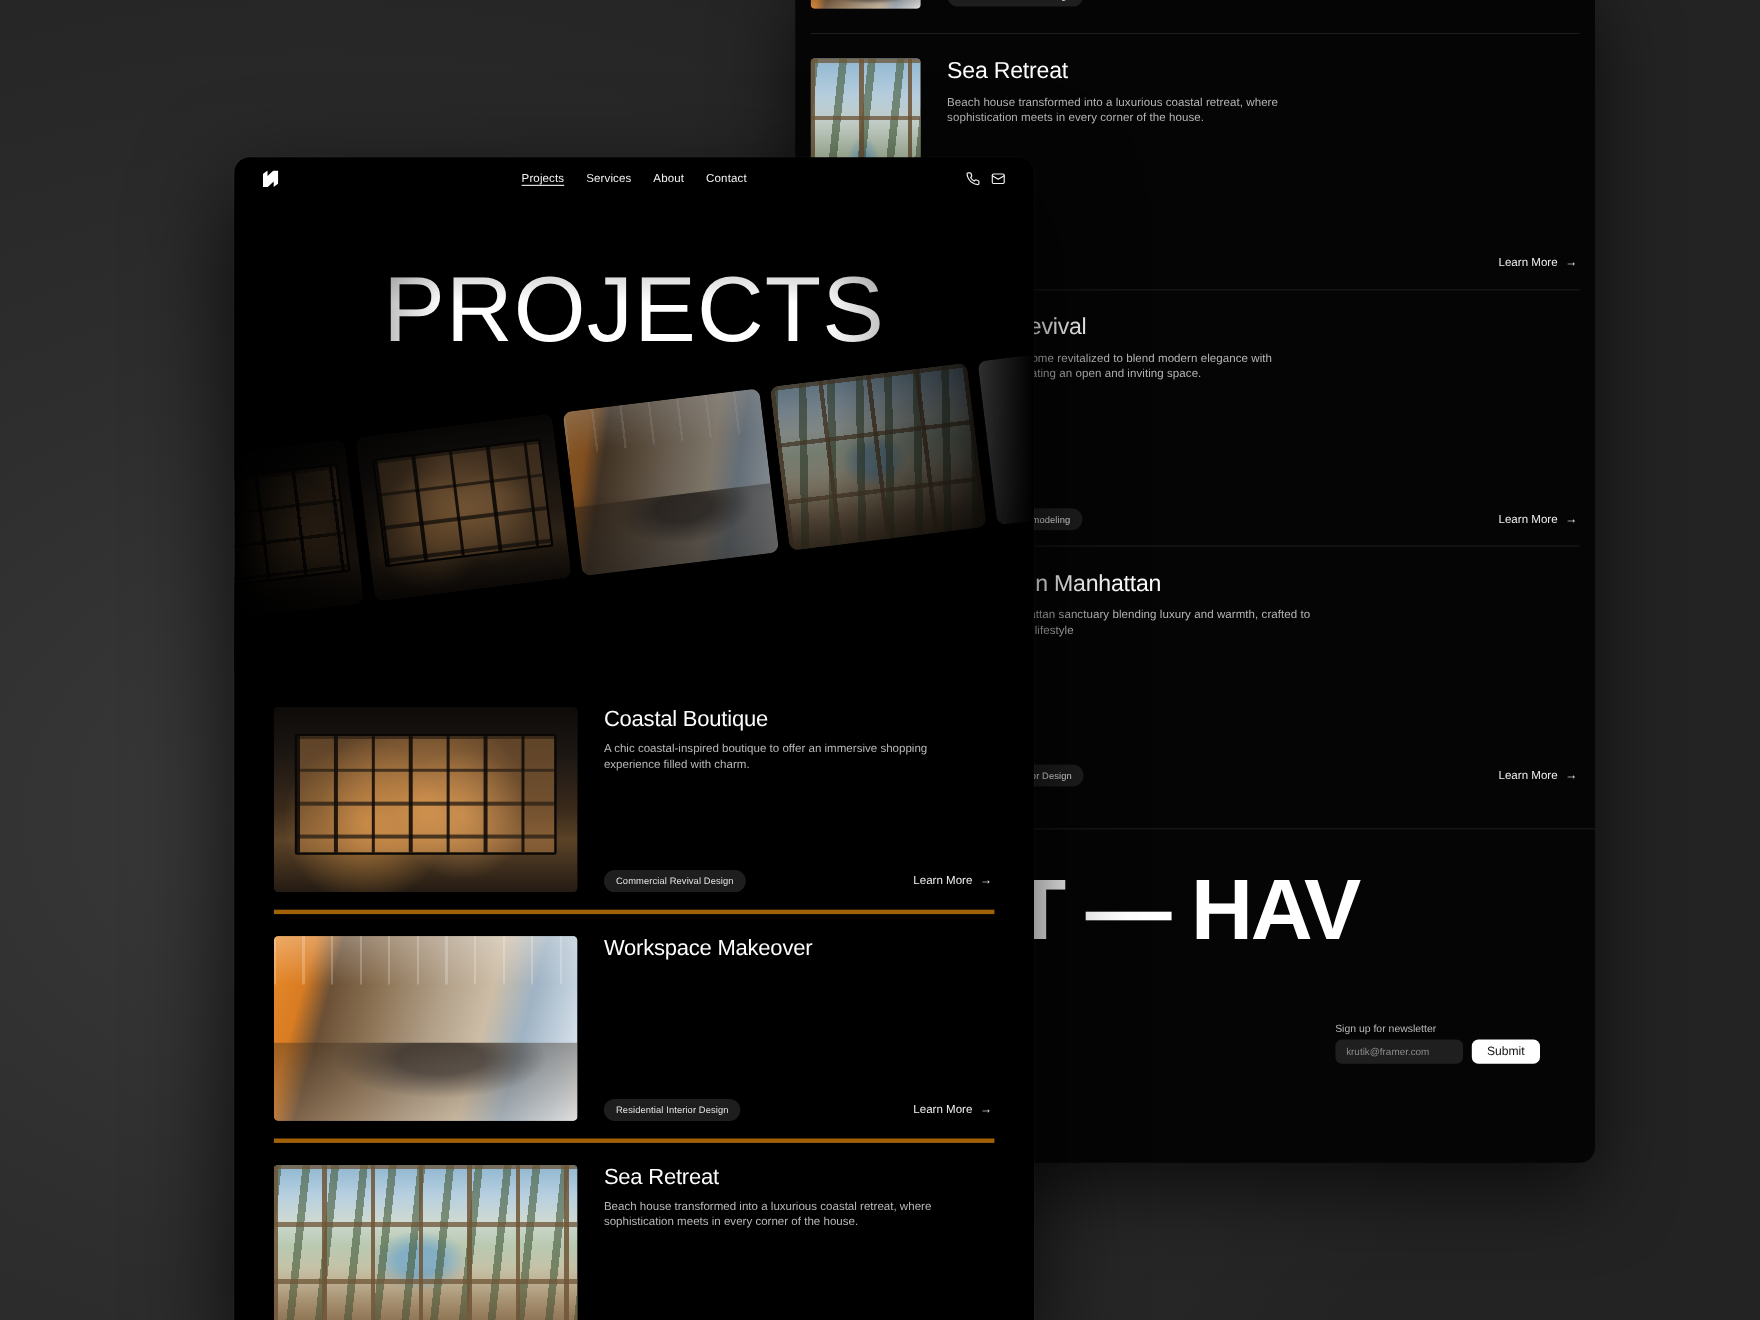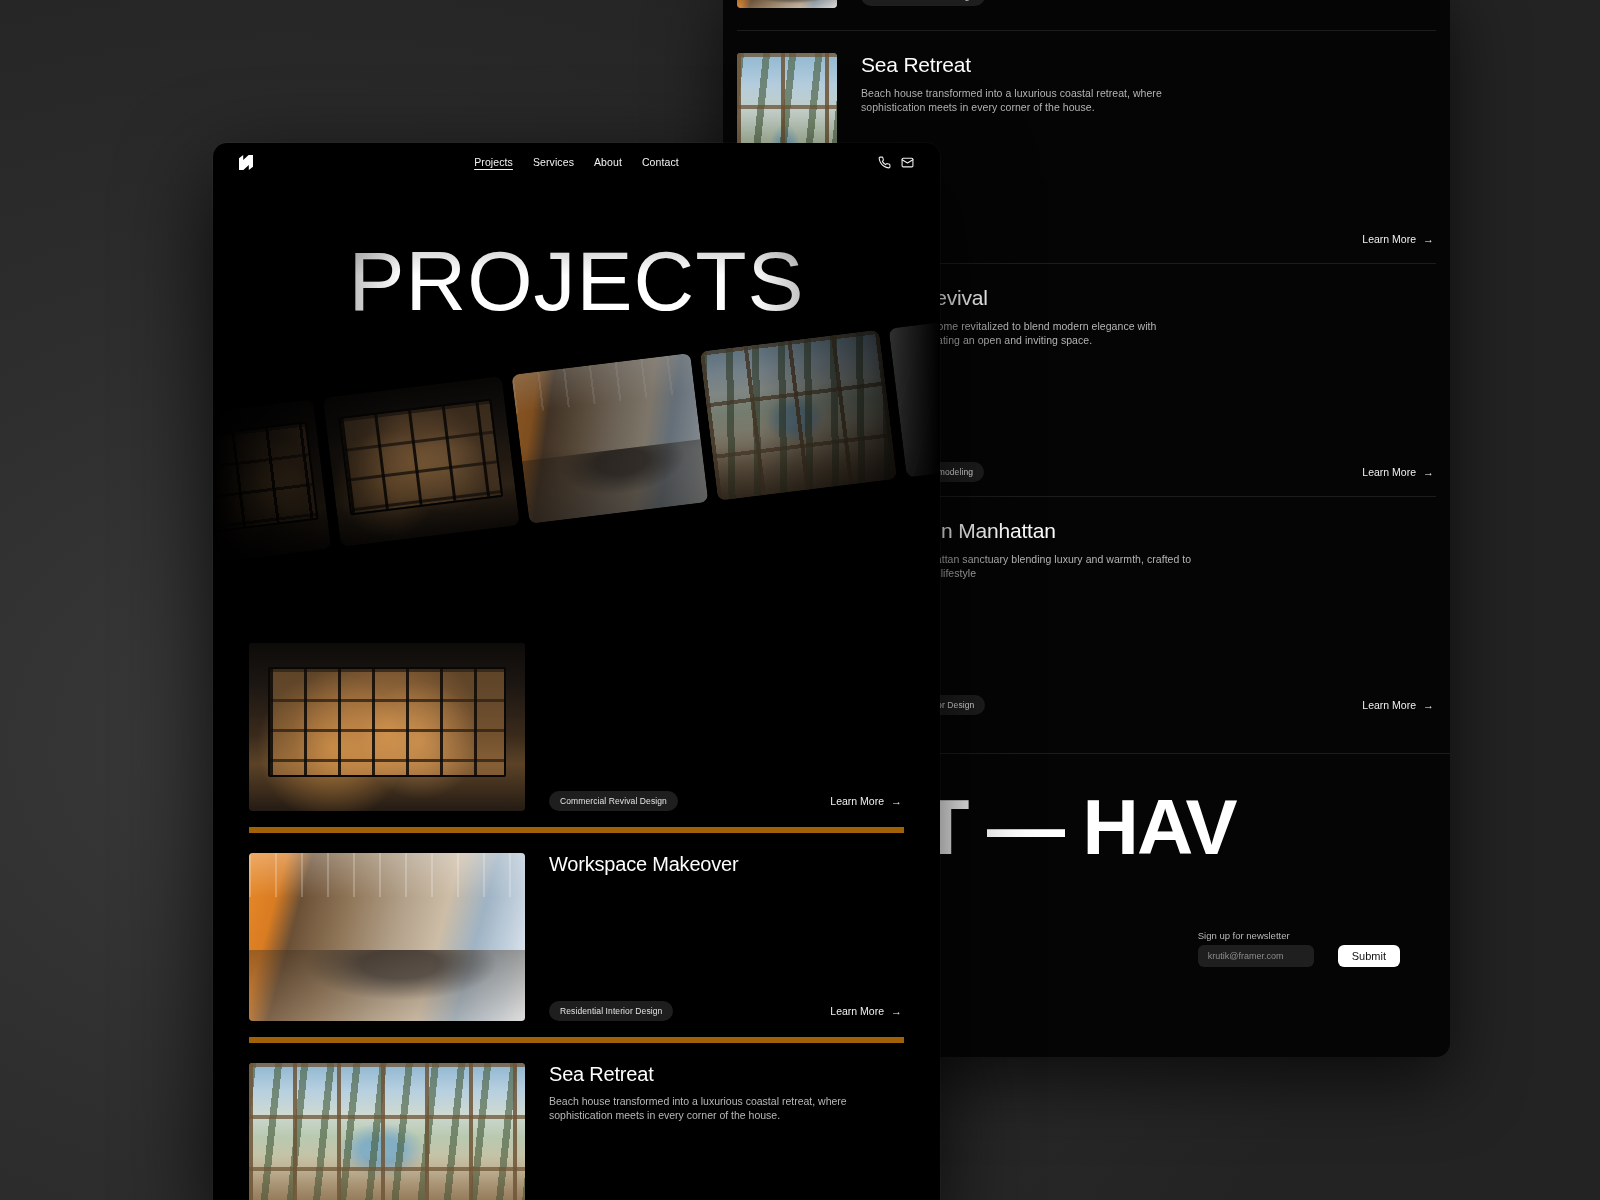--- a/index.html
+++ b/index.html
@@ -150,21 +150,21 @@
 
   .news {
     margin-left: auto;
     padding-top: 22px;
   }
   .news-label {
     font-size: 9.5px;
     color: #b9b9b9;
     margin-bottom: 4px;
   }
-  .news-row { display: flex; align-items: center; gap: 24px; }
+  .news-row { display: flex; align-items: center; gap: 8px; }
   .news-input {
     width: 116px;
     height: 22px;
     background: #1f1f1f;
     border: none;
     border-radius: 6px;
     color: #8c8c8c;
     font-size: 9px;
     padding: 0 10px;
     font-family: "Liberation Sans", sans-serif;
@@ -280,21 +280,21 @@
       linear-gradient(to right, #000 0%, rgba(0,0,0,.55) 11%, rgba(0,0,0,0) 26%, rgba(0,0,0,0) 74%, rgba(0,0,0,.55) 90%, #000 100%),
       linear-gradient(to bottom, rgba(0,0,0,.55) 0%, rgba(0,0,0,0) 22%, rgba(0,0,0,0) 62%, rgba(0,0,0,.92) 100%);
   }
 
   
   .fw-list { padding: 12px 36px 0 36px; }
   .fw-row {
     display: flex;
     gap: 24px;
     padding: 20px 0 16px 0;
-    border-top: 6px solid #a16207;
+    border-top: 4px solid #a16207;
   }
   .fw-thumb {
     width: 276px;
     min-width: 276px;
     height: 168px;
     border-radius: 4px;
     overflow: hidden;
     background: #151515;
     position: relative;
   }
@@ -604,20 +604,22 @@
     <div class="hero-fade"></div>
   </div>
 
   <div class="fw-list">
 
     <div class="fw-row" style="border-top:none;">
       <div class="fw-thumb">
         <div class="img img-boutique"></div>
       </div>
       <div class="fw-body">
+        <div class="fw-title">Coastal Boutique</div>
+        <div class="fw-desc">A chic coastal-inspired boutique to offer an immersive shopping experience filled with charm.</div>
         <div class="bw-foot">
           <span class="tag">Commercial Revival Design</span>
           <span class="learn">
             <span>Learn More</span>
             <span class="arrow">→</span>
           </span>
         </div>
       </div>
     </div>
 

